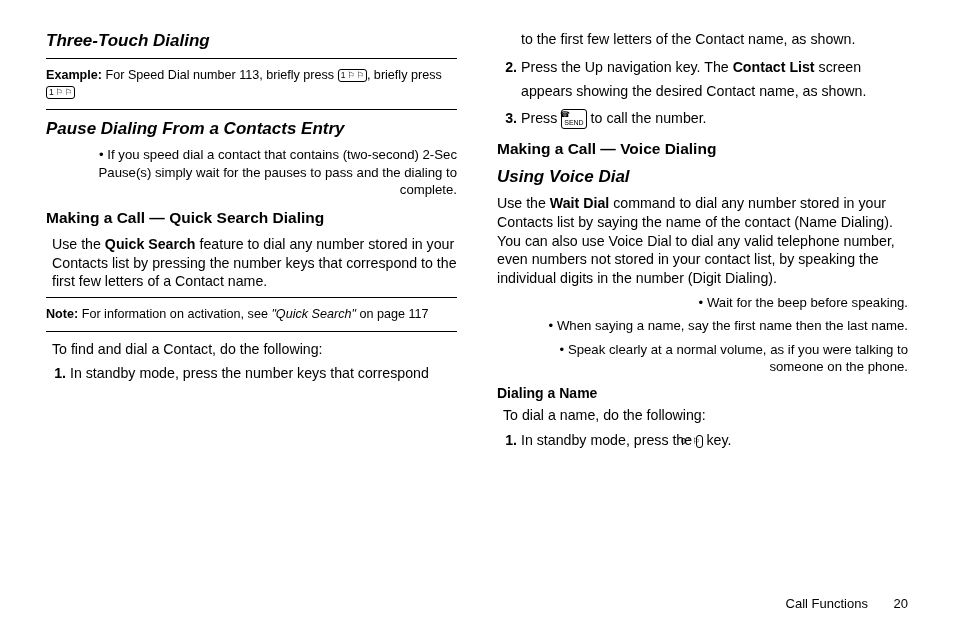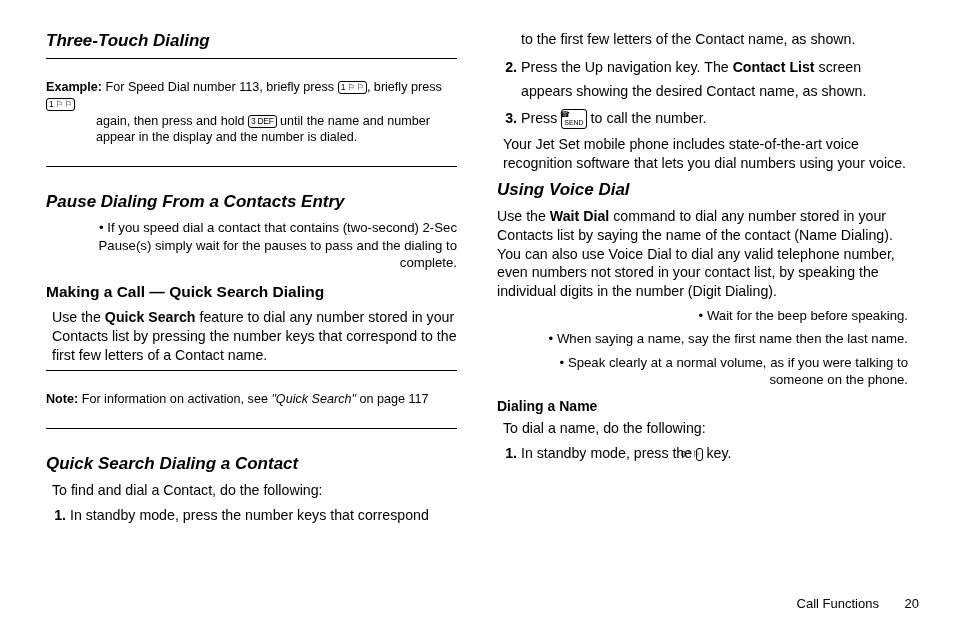--- a/index.html
+++ b/index.html
@@ -34,21 +34,21 @@
     font-stretch: condensed;
   }
   .h4 {
     font-weight: 700;
     font-size: 14px;
     margin: 8px 0 4px 0;
     font-stretch: condensed;
   }
   .indent { margin-left: 6px; }
   p { margin: 0 0 6px 0; }
-  .rule { border-top: 1px solid #000; border-bottom: 1px solid #000; padding: 20px 0; margin: 6px 0 24px 0; font-size: 12.6px; }
+  .rule { border-top: 1px solid #000; border-bottom: 1px solid #000; padding: 8px 0; margin: 6px 0 8px 0; font-size: 12.6px; }
   .rule .label { font-weight: 700; }
   .rule .text { display: block; margin-left: 50px; }
   .rule .first { display: inline; }
   .bul { margin-left: 18px; text-indent: -10px; margin-bottom: 6px; font-size: 13.2px; text-align: right; }
   .bul::before { content: "• "; }
   .num { margin-left: 24px; text-indent: -18px; margin-bottom: 6px; }
   .num .n { font-weight: 700; display: inline-block; width: 14px; text-align: right; margin-right: 4px; }
   .key {
     display: inline-block;
     border: 1px solid #000;
@@ -78,62 +78,60 @@
     content: "☎";
     display: block;
     font-size: 8px;
     line-height: 8px;
   }
   .b { font-weight: 700; }
   .i { font-style: italic; }
   .footer {
     position: absolute;
     top: 596px;
-    right: 35px;
+    right: 46px;
     font-size: 13px;
   }
   .footer .pg { margin-left: 22px; }
   .nowrap { white-space: nowrap; }
   .break-after { break-after: column; }
 </style>
 </head>
 <body>
 
 <div class="page">
 
   <div class="h3">Three-Touch Dialing</div>
 
   <div class="rule">
     <span class="label">Example:</span>
     <span class="first">For Speed Dial number 113, briefly press </span><span class="key nowrap">1 ⚐ ⚐</span><span>, briefly press </span><span class="key nowrap">1 ⚐ ⚐</span>
-    <span class="text"><span>again, then press and hold </span><span class="key nowrap">3 DEF</span><span> until the name and number appear in the display and the number is dialed.</span></span>
   </div>
 
   <div class="h3">Pause Dialing From a Contacts Entry</div>
   <p class="bul">If you speed dial a contact that contains (two-second) 2-Sec Pause(s) simply wait for the pauses to pass and the dialing to complete.</p>
 
   <div class="h3c">Making a Call — Quick Search Dialing</div>
   <p class="indent">
     <span>Use the </span><span class="b">Quick Search</span><span> feature to dial any number stored in your Contacts list by pressing the number keys that correspond to the first few letters of a Contact name.</span>
   </p>
 
   <div class="rule rule-note">
     <span class="label">Note:</span>
     <span class="first">For information on activation, see </span><span class="i">"Quick Search"</span><span> on page 117</span>
   </div>
 
-  <div class="h3">Quick Search Dialing a Contact</div>
   <p class="indent">To find and dial a Contact, do the following:</p>
   <p class="num break-after"><span class="n">1.</span><span>In standby mode, press the number keys that correspond</span></p>
 
   <p style="margin-left:24px">to the first few letters of the Contact name, as shown.</p>
   <p class="num" style="line-height:1.7"><span class="n">2.</span><span>Press the Up navigation key. The </span><span class="b">Contact List</span><span> screen appears showing the desired Contact name, as shown.</span></p>
   <p class="num"><span class="n">3.</span><span>Press </span><span class="send-key">SEND</span><span> to call the number.</span></p>
 
-  <p class="indent">Your Jet Set mobile phone includes state-of-the-art voice recognition software that lets you dial numbers using your voice.</p>
+  <div class="h3c">Making a Call — Voice Dialing</div>
 
   <div class="h3">Using Voice Dial</div>
   <p>
     <span>Use the </span><span class="b">Wait Dial</span><span> command to dial any number stored in your Contacts list by saying the name of the contact (Name Dialing). You can also use Voice Dial to dial any valid telephone number, even numbers not stored in your contact list, by speaking the individual digits in the number (Digit Dialing).</span>
   </p>
 
   <p class="bul">Wait for the beep before speaking.</p>
   <p class="bul"> When saying a name, say the first name then the last name.</p>
   <p class="bul">Speak clearly at a normal volume, as if you were talking to someone on the phone.</p>
 

